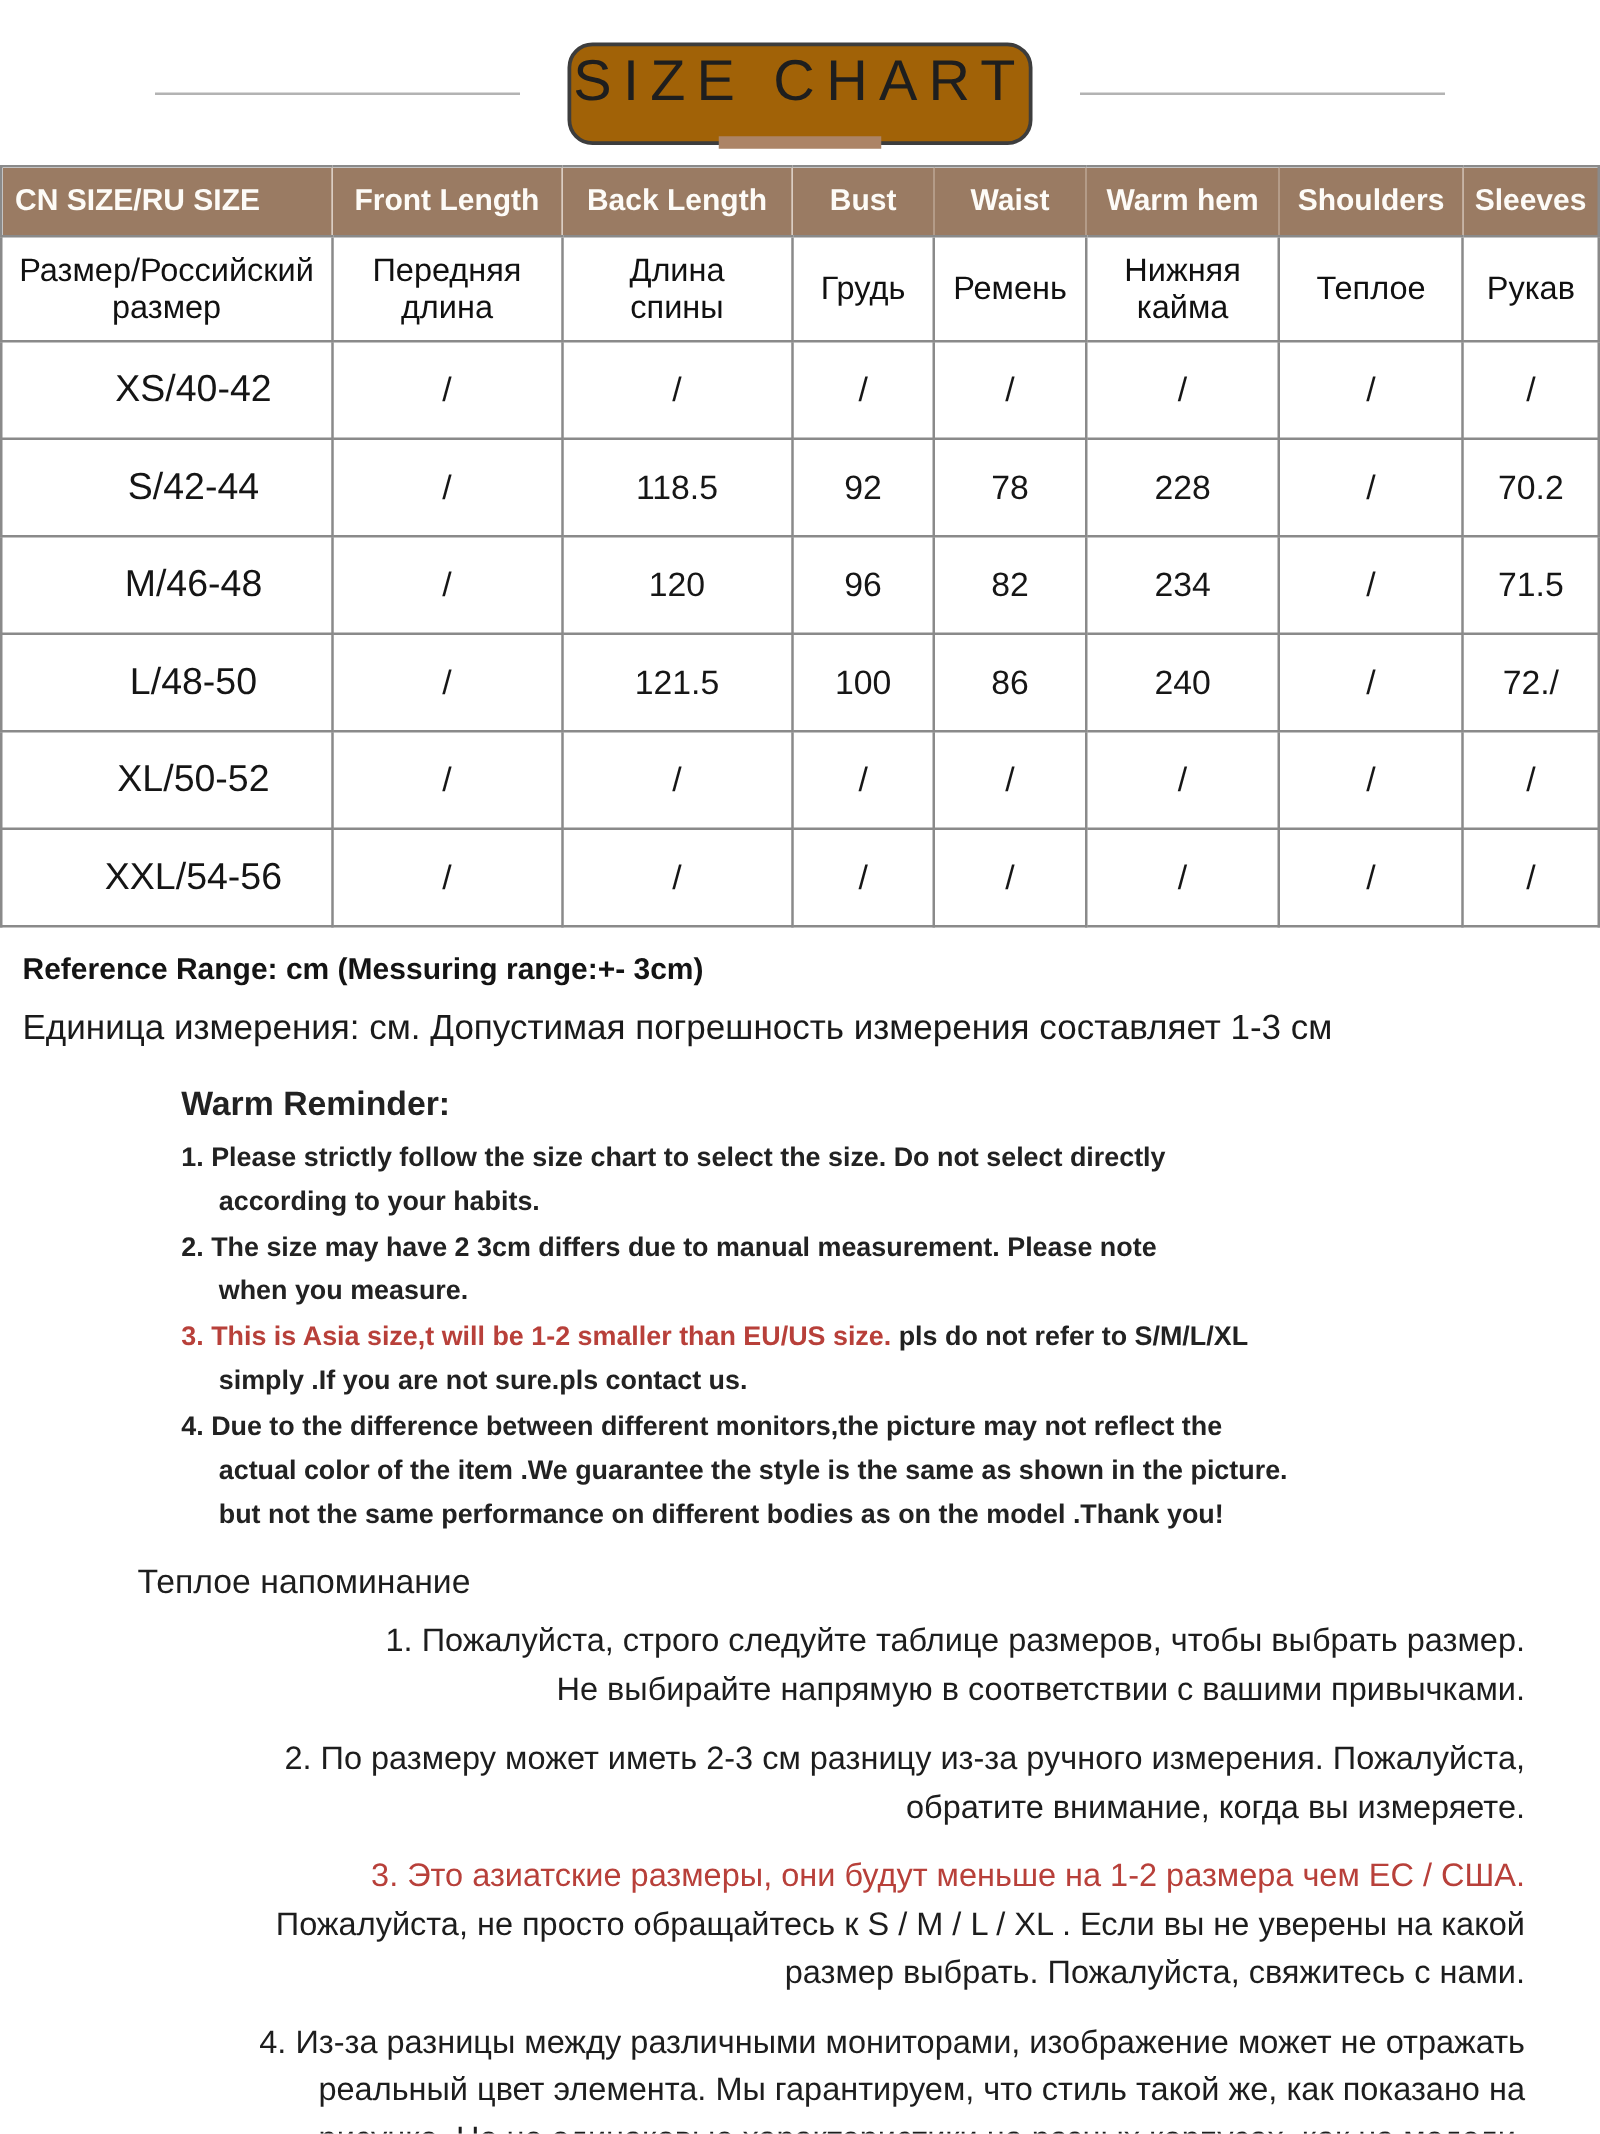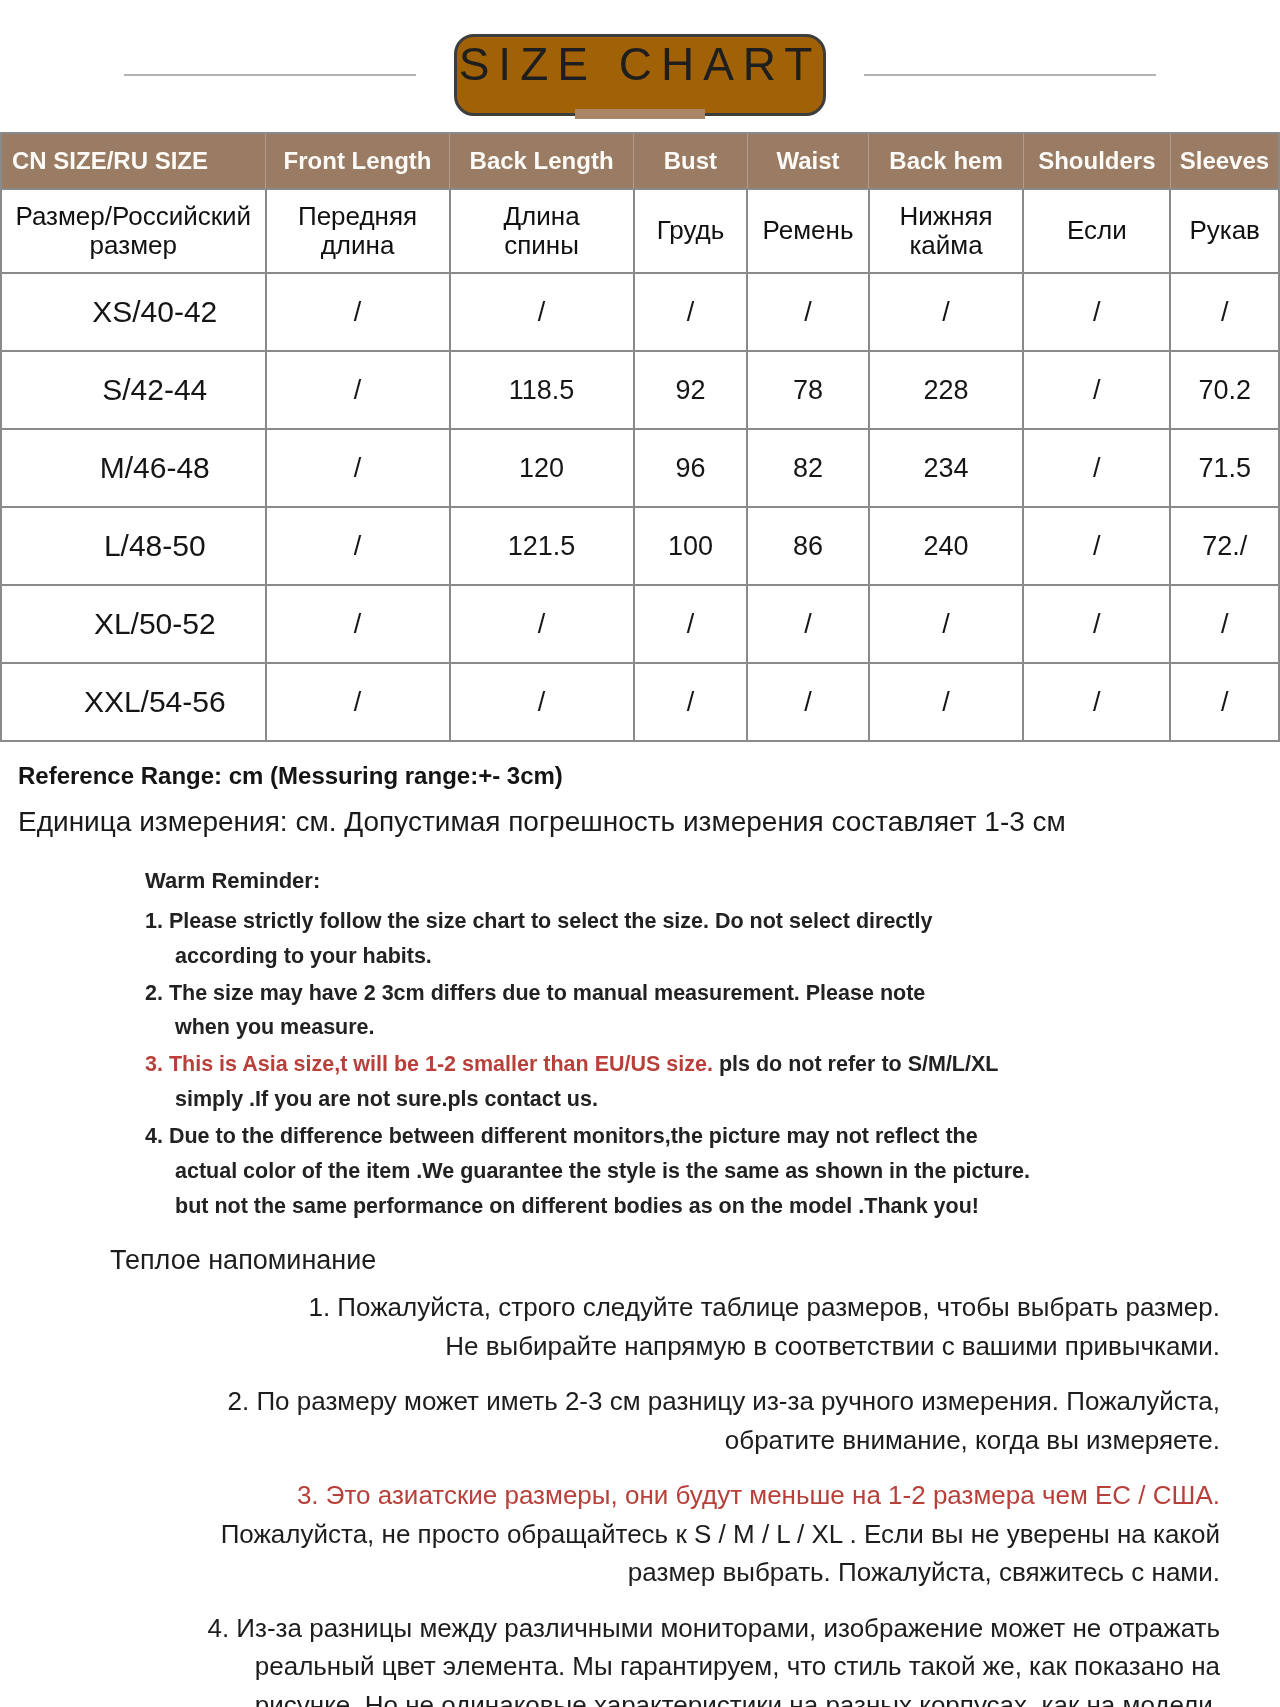--- a/index.html
+++ b/index.html
@@ -48,21 +48,21 @@
   tr.hdr th:last-child{border-right:2px solid var(--line);}
   tr.sub{height:84px;}
   tr.sub td{font-size:26px;line-height:1.12;white-space:pre-line;color:#111;}
   tr.data{height:78px;}
   td.size-label{font-size:30px;color:#151515;padding-left:43px;}
   td.val{font-size:27px;color:#161616;}
   
   .ref-en{margin:20px 0 0 18px;font-size:24px;font-weight:700;color:#141414;}
   .ref-ru{margin:16px 0 18px 18px;font-size:28px;color:#1a1a1a;}
   .warm{margin:30px 0 0 145px;width:960px;font-weight:600;color:#222;}
-  .warm-title{font-size:22px;margin-bottom:10px;}
+  .warm-title{font-size:27px;margin-bottom:10px;}
   .warm p{
     font-size:21.5px;line-height:1.62;white-space:pre-line;
     padding-left:30px;text-indent:-30px;margin-bottom:2px;
   }
   .warm p .red{color:var(--red);}
   .ru-block{margin:22px 0 0 110px;width:1110px;color:#1d1d1d;}
   .ru-title{font-size:27px;margin-bottom:12px;}
   .ru-block p{
     font-size:26px;line-height:1.48;white-space:pre-line;margin:0 0 17px 20px;text-align:right;
   }
@@ -93,36 +93,36 @@
       <col style="width:11.5%">
         <col style="width:8.5%">
     </colgroup>
     <tbody>
       <tr class="hdr">
         <th>CN SIZE/RU SIZE</th>
         <th>Front Length</th>
         <th>Back Length</th>
         <th>Bust</th>
         <th>Waist</th>
-        <th>Back hem</th>
+        <th>Warm hem</th>
         <th>Shoulders</th>
         <th>Sleeves</th>
       </tr>
       <tr class="sub">
         <td>Размер/Российский
 размер</td>
         <td>Передняя
 длина</td>
         <td>Длина
 спины</td>
         <td>Грудь</td>
         <td>Ремень</td>
         <td>Нижняя
 кайма</td>
-        <td>Если</td>
+        <td>Теплое</td>
         <td>Рукав</td>
       </tr>
 
       <tr class="data">
         <td class="size-label">XS/40-42</td>
         <td class="val">/</td>
         <td class="val">/</td>
         <td class="val">/</td>
         <td class="val">/</td>
         <td class="val">/</td>

